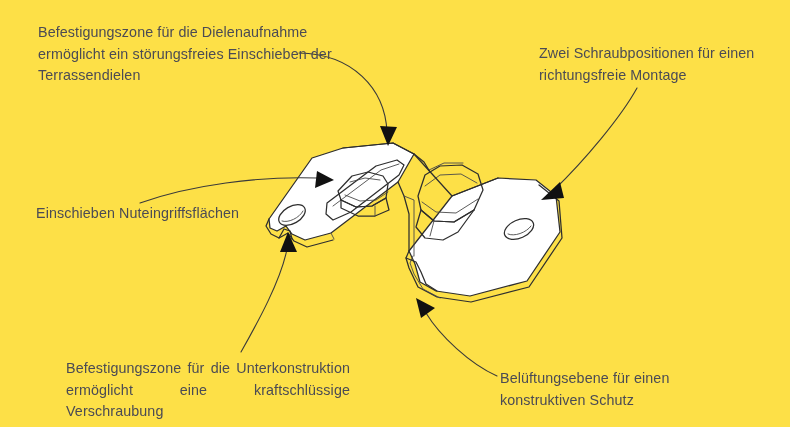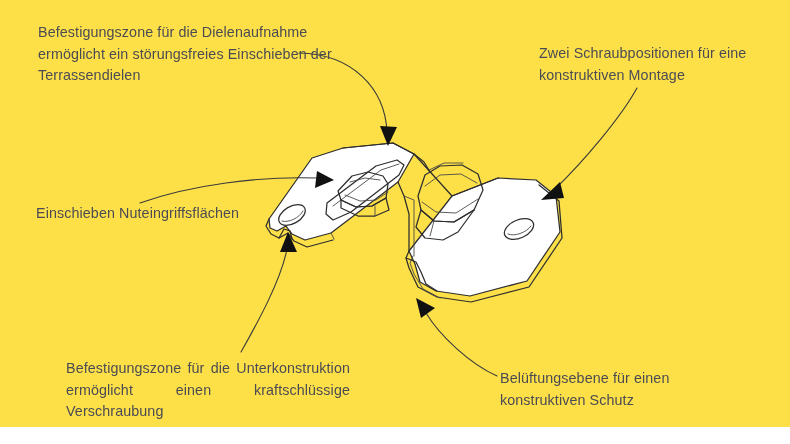--- a/index.html
+++ b/index.html
@@ -215,21 +215,21 @@
       <polygon class="arrowhead" points="288,232 297,252 280,252"></polygon>
 
       <path class="leader" d="M 497,376 C 470,364 440,336 426,313"></path>
       <polygon class="arrowhead" points="416,298 435,308 421,318"></polygon>
 
     </g>
   </svg>
 
   <div class="callout" id="callout-top-left">Befestigungszone für die Dielenaufnahme ermöglicht ein störungsfreies Einschieben der Terrassendielen</div>
 
-  <div class="callout" id="callout-top-right">Zwei Schraubpositionen für eine konstruktiven Montage</div>
+  <div class="callout" id="callout-top-right">Zwei Schraubpositionen für einen richtungsfreie Montage</div>
 
   <div class="callout" id="callout-mid-left">Einschieben Nuteingriffsflächen</div>
 
-  <div class="callout justify" id="callout-bot-left">Befestigungszone für die Unterkonstruktion ermöglicht einen kraftschlüssige Verschraubung</div>
+  <div class="callout justify" id="callout-bot-left">Befestigungszone für die Unterkonstruktion ermöglicht eine kraftschlüssige Verschraubung</div>
 
   <div class="callout" id="callout-bot-right">Belüftungsebene für einen konstruktiven Schutz</div>
 
 </div>
 
 </body></html>

